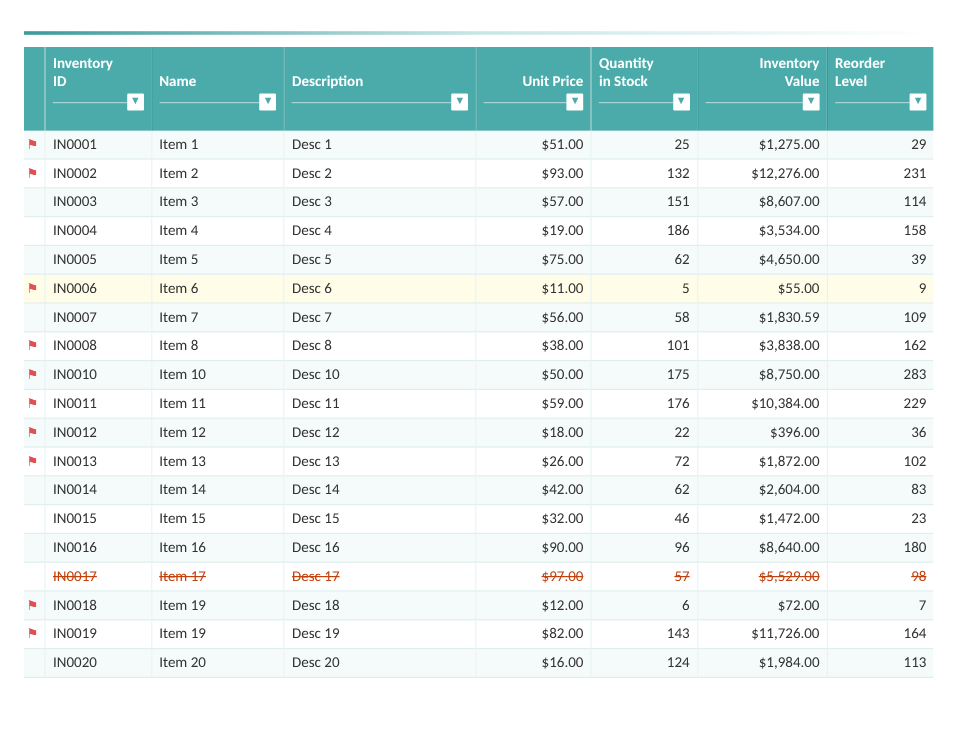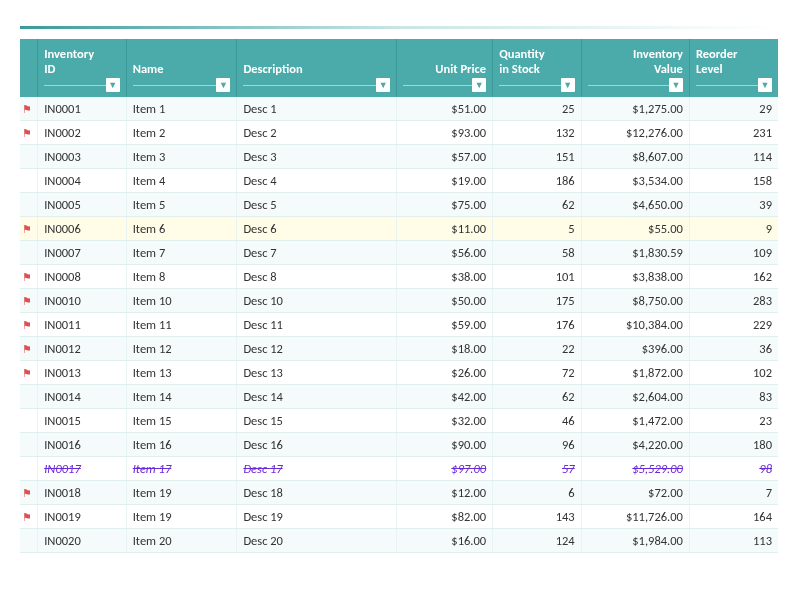--- a/index.html
+++ b/index.html
@@ -33,21 +33,21 @@
     table {
       border-collapse: collapse;
       width: 100%;
       font-size: 12.5px;
     }
     thead tr {
       background: #4aabaa;
       color: #fff;
     }
     thead th {
-      padding: 7px 6px 5px 6px;
+      padding: 7px 6px 17px 6px;
       text-align: left;
       font-weight: 600;
       vertical-align: bottom;
       border-right: 1px solid #3a9898;
       position: relative;
       white-space: normal;
       line-height: 1.2;
     }
     thead th:last-child { border-right: none; }
     .th-inner {
@@ -81,23 +81,22 @@
     tbody tr {
       background: #fff;
     }
     tbody tr:nth-child(odd) {
       background: #f5fafa;
     }
     tbody tr.highlighted {
       background: #fffde7;
     }
     tbody tr.strikethrough td {
-      color: #6d28d9;
+      color: #c2410c;
       text-decoration: line-through;
-      font-style: italic;
     }
     tbody td {
       padding: 4px 6px;
       border-bottom: 1px solid #e0eeee;
       border-right: 1px solid #e8f4f4;
       vertical-align: middle;
     }
     tbody td:last-child { border-right: none; }
     .flag-col {
       width: 14px;
@@ -338,21 +337,21 @@
             <td class="col-inv num">$1,472.00</td>
             <td class="col-reorder num">23</td>
           </tr>
           <tr>
             <td class="flag-col"></td>
             <td class="col-id">IN0016</td>
             <td class="col-name">Item 16</td>
             <td class="col-desc">Desc 16</td>
             <td class="col-price num">$90.00</td>
             <td class="col-qty num">96</td>
-            <td class="col-inv num">$4,220.00</td>
+            <td class="col-inv num">$8,640.00</td>
             <td class="col-reorder num">180</td>
           </tr>
           <tr class="strikethrough">
             <td class="flag-col"></td>
             <td class="col-id">IN0017</td>
             <td class="col-name">Item 17</td>
             <td class="col-desc">Desc 17</td>
             <td class="col-price num">$97.00</td>
             <td class="col-qty num">57</td>
             <td class="col-inv num">$5,529.00</td>

